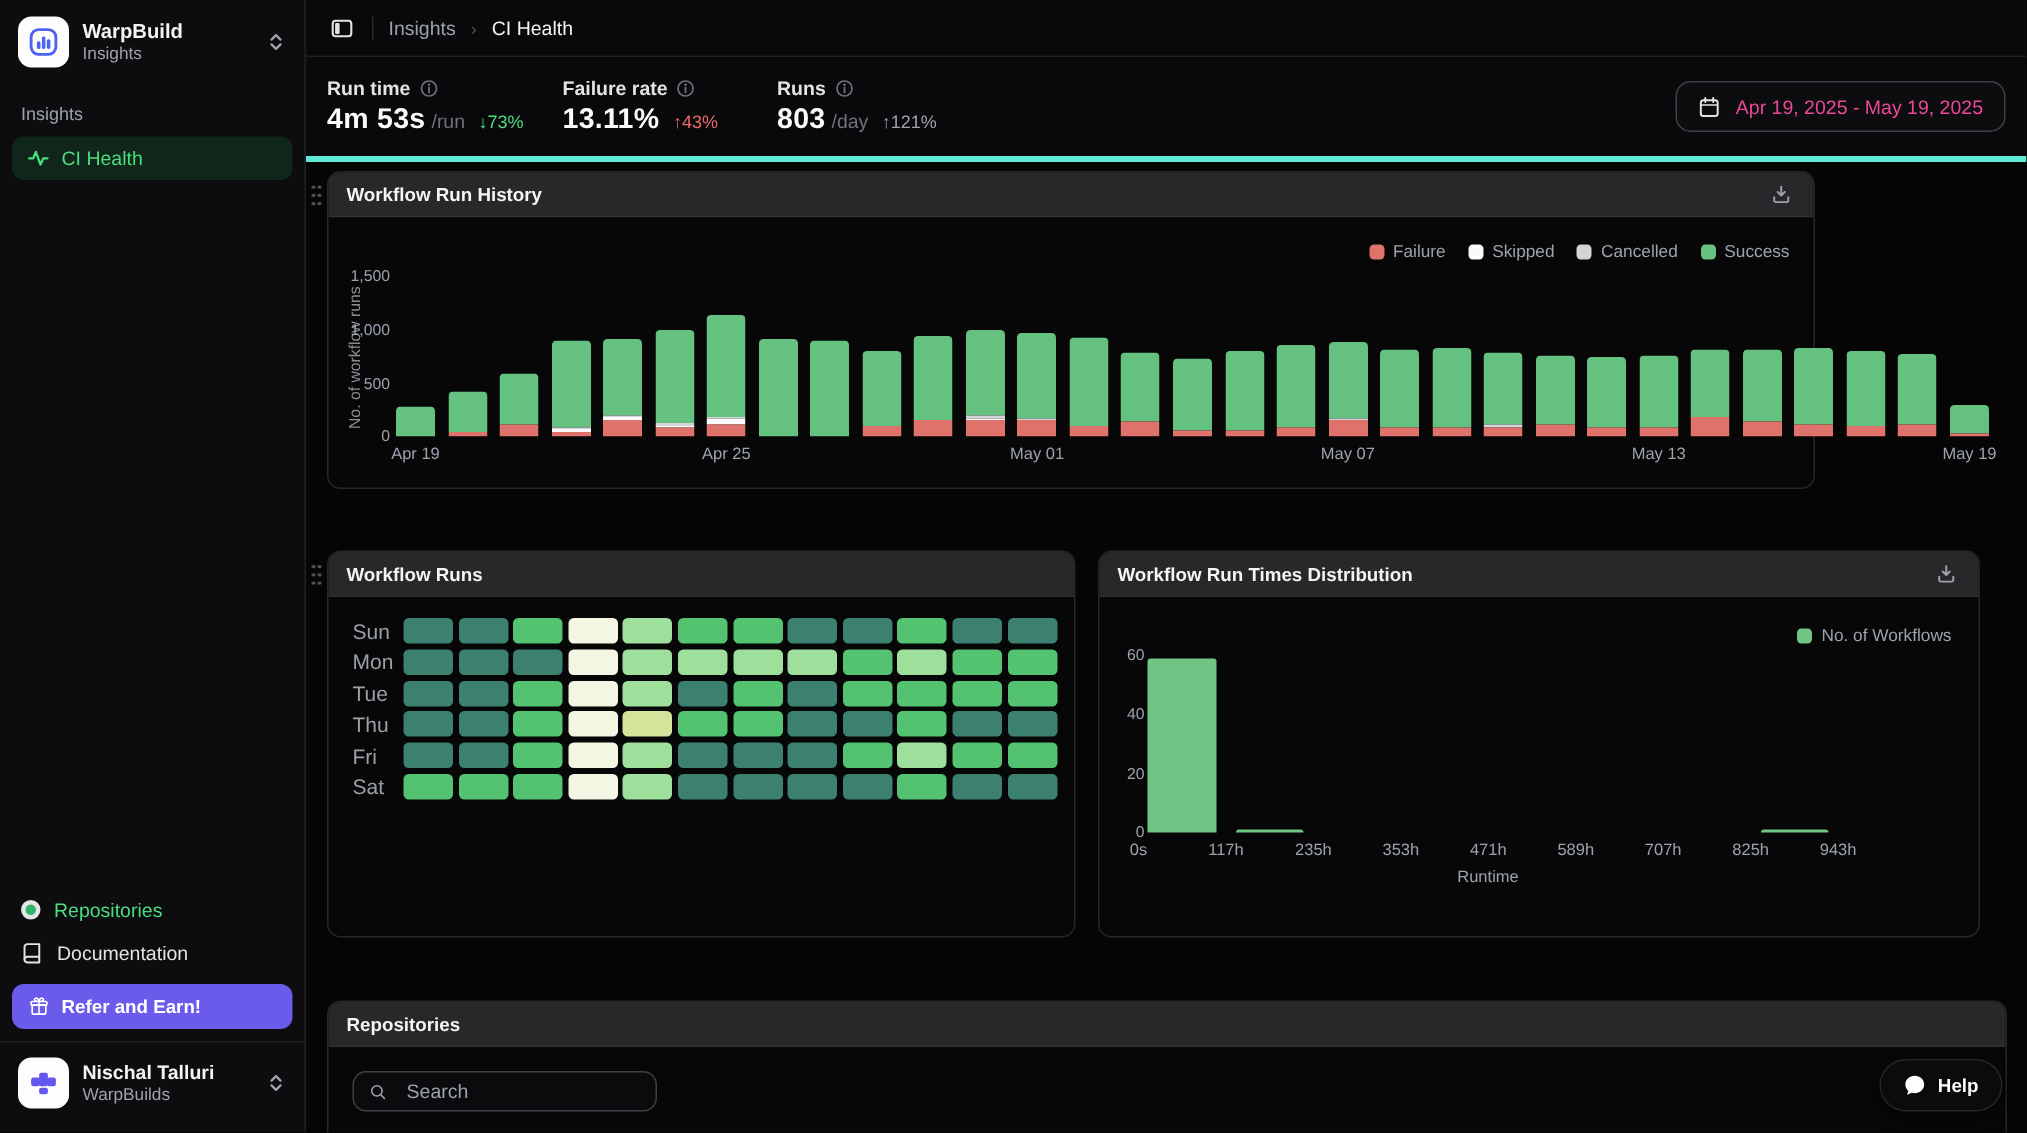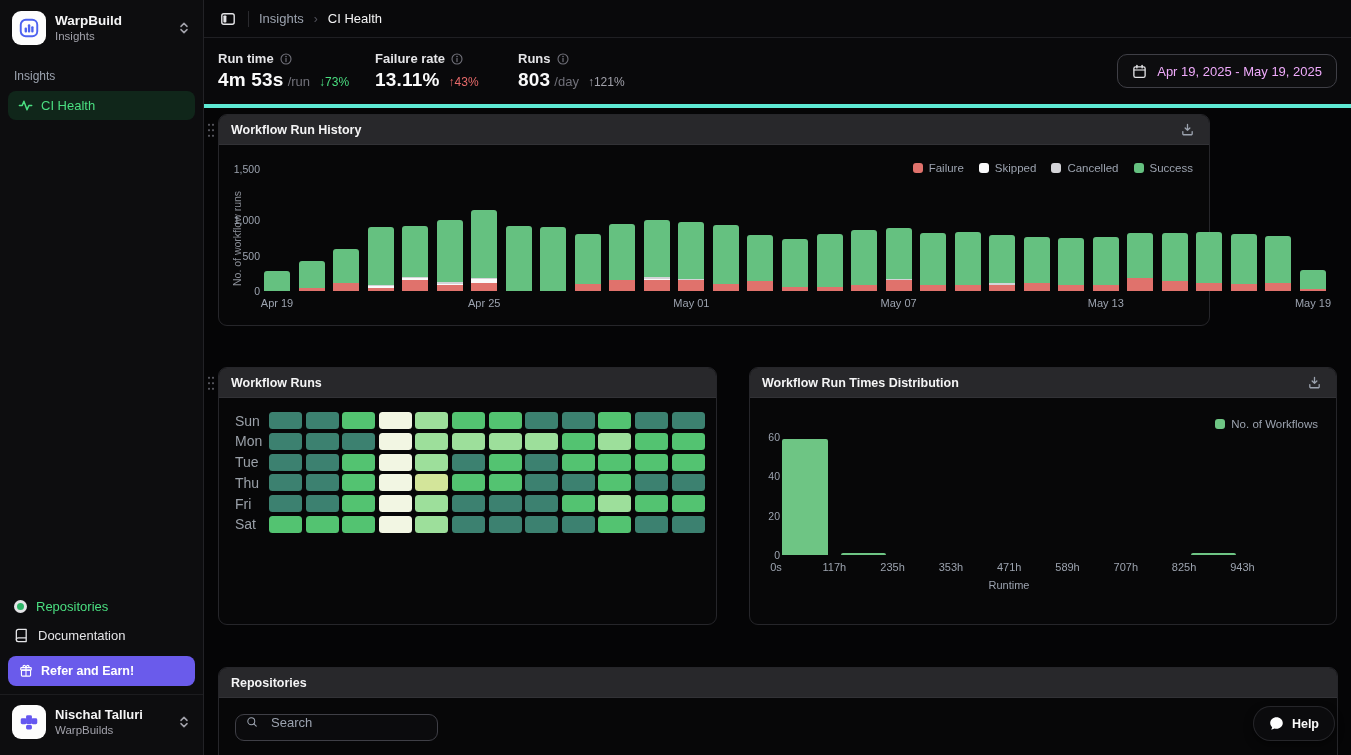--- a/index.html
+++ b/index.html
@@ -49,21 +49,21 @@
     border-bottom:4px solid #5eead4; background:#09090b; flex:0 0 70px; }
   .stat { display:flex; flex-direction:column; }
   .stat.w1 { width:157px; } .stat.w2 { width:143px; }
   .stat-label-row { display:flex; align-items:center; gap:6px; font-size:13px; font-weight:700; color:#e4e4e7; }
   .stat-value-row { display:flex; align-items:baseline; margin-top:3px; }
   .stat-value { font-size:19px; font-weight:700; color:#fafafa; letter-spacing:.2px; }
   .stat-unit { font-size:13px; color:#71717a; margin-left:4px; }
   .stat-delta { font-size:12px; margin-left:9px; }
   .delta-green { color:#4ade80; } .delta-red { color:#e86a6a; } .delta-gray { color:#a1a1aa; }
   .date-btn { margin-left:auto; height:34px; border-radius:10px; border:1px solid #3f3f46;
-    background:#0d0d0f; display:flex; align-items:center; gap:10px; padding:0 14px; color:#f0abfc;
+    background:#0d0d0f; display:flex; align-items:center; gap:10px; padding:0 14px; color:#ec4899;
     font-size:13px; font-weight:500; cursor:pointer; font-family:inherit; }
 
   .content { flex:1; padding:6px 13px 0 14px; position:relative; }
 
   .panel { border:1px solid #26262a; border-radius:9px; background:#070708; position:relative; }
   .panel header { height:30px; background:#28282b; border-bottom:1px solid #323236;
     border-radius:8px 8px 0 0; display:flex; align-items:center; padding:0 12px; }
   .p-title { font-size:12.5px; font-weight:700; color:#f4f4f5; }
   .panel header .icon-btn { margin-left:auto; }
   .grip { position:absolute; left:-12px; top:7px; width:8px; height:16px;
@@ -80,21 +80,21 @@
     justify-content:center; writing-mode:vertical-rl; transform:rotate(180deg);
     font-size:10.5px; color:#8b8f98; }
   #h-ylabels { position:absolute; left:0; top:0; width:41px; height:160px; }
   .ytick { position:absolute; right:0; transform:translateY(-50%); font-size:10.5px; color:#9ca3af; }
   #h-bars { position:absolute; left:45px; top:0; width:1062px; height:146px; }
   .hbar { position:absolute; bottom:0; display:flex; flex-direction:column-reverse;
     border-radius:3px 3px 0 0; overflow:hidden; }
   #h-xlabels { position:absolute; left:0; top:152px; width:100%; height:16px; }
   .xtick { position:absolute; transform:translateX(-50%); font-size:11px; color:#9ca3af; white-space:nowrap; }
 
-  .row2 { display:flex; gap:32px; margin-top:41px; }
+  .row2 { display:flex; gap:15px; margin-top:41px; }
   .panel-heat { width:499px; height:258px; }
   .panel-dist { width:588px; height:258px; }
   #wr-legend { display:flex; justify-content:flex-end; gap:26px; padding:15px 17px 0 0; }
   .wr-lg-item { display:flex; align-items:center; gap:8px; font-size:12px; color:#e4e4e7; cursor:pointer; }
   .wr-sw { width:11px; height:11px; border-radius:3px; display:inline-block; }
   #wr-grid { margin:14px 0 0 16px; }
   .wr-row { display:flex; align-items:center; margin-bottom:3.8px; }
   .wr-rowlabel { width:34px; font-size:14px; color:#9aa0a8; }
   .wr-cell { width:33px; height:17px; border-radius:3.5px; margin-right:3.6px; }
   #wr-cols { display:flex; padding-left:30px; margin-top:10px; }
@@ -105,21 +105,21 @@
   #d-ylabels { position:absolute; left:0; top:0; width:30px; height:170px; }
   #d-plot { position:absolute; inset:0; }
   .dbar { position:absolute; background:#6ec584; border-radius:2px 2px 0 0; }
   #d-xlabels { position:absolute; left:0; top:163px; width:100%; }
   .d-xlabel-title { position:absolute; left:196px; top:181px; width:126px; text-align:center;
     font-size:11px; color:#9ca3af; }
 
   .panel-repos { width:1120px; height:120px; margin-top:42px; }
   .repos-body { padding:16px; }
   .search-box { width:203px; height:27px; border:1px solid #3f3f46; border-radius:9px;
-    background:#0b0b0d; display:flex; align-items:flex-start; gap:13px; padding:0 10px; }
+    background:#0b0b0d; display:flex; align-items:center; gap:13px; padding:0 10px; }
   .search-box input { background:transparent; border:none; outline:none; color:#e4e4e7;
     font-size:13px; width:100%; font-family:inherit; }
   .search-box input::placeholder { color:#9ca3af; }
 
   .help-pill { position:fixed; right:17px; bottom:15px; background:#0b0b0d;
     box-shadow:0 0 0 1px #26262a, 0 4px 10px rgba(0,0,0,.6); border-radius:999px;
     display:flex; align-items:center; gap:8px; padding:9px 15px; cursor:pointer; }
   .help-label { font-size:12.5px; font-weight:700; color:#fafafa; }
 </style>
 </head>
@@ -296,21 +296,21 @@
               <div class="lg-item">
                 <span class="sw" style="background: rgb(101, 193, 128);"></span>
                 <span>Success</span>
               </div>
             </div>
           <div class="axis-ylabel">No. of workflow runs</div>
           <div id="h-ylabels">
               <div class="ytick" style="top: 146px;">0</div>
               <div class="ytick" style="top: 110.667px;">500</div>
               <div class="ytick" style="top: 75.3333px;">1,000</div>
-              <div class="ytick" style="top: 24px;">1,500</div>
+              <div class="ytick" style="top: 39px;">1,500</div>
             </div>
           <div id="h-bars">
               <div class="hbar" style="left: 0px; width: 26px;">
                 <div class="seg" style="height: 19.7867px; background: rgb(101, 193, 128);"></div>
               </div>
               <div class="hbar" style="left: 34.5333px; width: 26px;">
                 <div class="seg" style="height: 3.18px; background: rgb(224, 114, 108);"></div>
                 <div class="seg" style="height: 27.2067px; background: rgb(101, 193, 128);"></div>
               </div>
               <div class="hbar" style="left: 69.0667px; width: 26px;">

